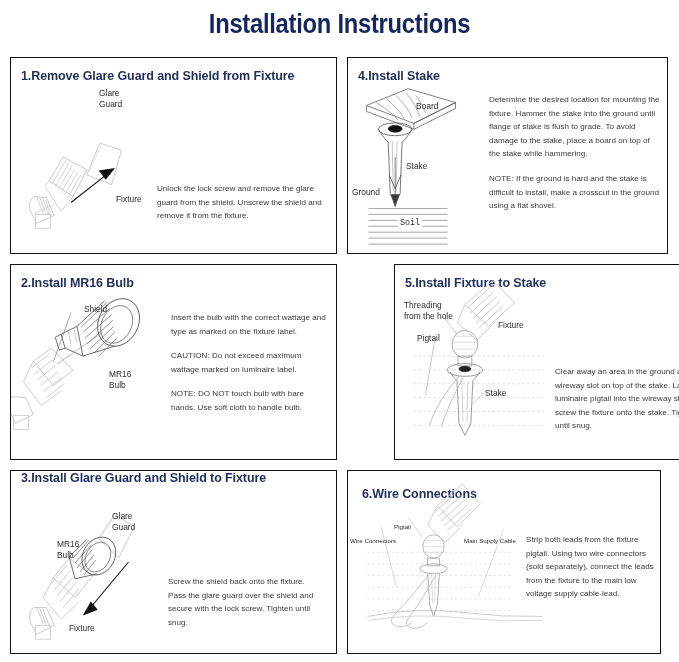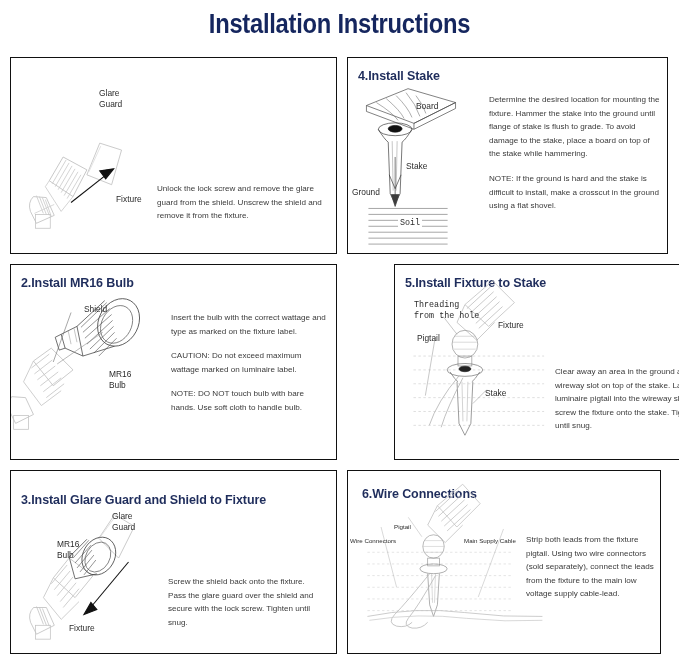--- a/index.html
+++ b/index.html
@@ -34,21 +34,21 @@
   .p5{left:347px; top:264px; width:321px;height:196px;margin-left:47px;}
   .p3{left:10px;  top:470px; width:327px;height:184px;}
   .p6{left:347px; top:470px; width:314px;height:184px;}
 
   .heading{
     position:absolute;left:10px;top:11px;
     font-size:12.5px;font-weight:bold;color:#1f2d5c;
     white-space:nowrap;letter-spacing:-0.1px;
   }
   .p6 .heading{top:16px;left:14px;}
-  .p3 .heading{top:22px;text-align:right;}
+  .p3 .heading{top:0;text-align:right;}
 
   .body{
     position:absolute;
     font-size:8.1px;line-height:13.6px;color:#3a3a3a;
   }
   .body p{margin:0 0 11px 0;}
   .body p:last-child{margin-bottom:0;}
 
   .art{position:absolute;left:0;top:0;width:100%;height:100%;pointer-events:none;}
   .lbl{
@@ -58,20 +58,21 @@
   .lbl.sm{font-size:6.2px;line-height:8px;}
 </style>
 </head>
 <body>
 
 <div id="page">
 
   <div class="title">Installation Instructions</div>
 
   <div class="panel p1">
+    <div class="heading">1.Remove Glare Guard and Shield from Fixture</div>
 
     <svg class="art" viewBox="0 0 327 197">
       <g stroke="#c9c9c9" stroke-width="0.8" fill="none">
 
         <path d="M76,118 L89,86 L111,93 L101,128 Z" stroke="#bdbdbd"></path>
         <path d="M78,115 L90,89" stroke="#dcdcdc"></path>
 
         <path d="M38,124 L52,100 L76,113 L62,140 Z" stroke="#b9b9b9"></path>
         <path d="M41,127 L55,103 M44,130 L58,106 M47,133 L61,109 M50,136 L64,112 M53,139 L67,115 M56,142 L70,118"></path>
         <path d="M34,130 L50,155 M34,130 L38,124 M50,155 L62,140"></path>
@@ -225,21 +226,21 @@
         <path d="M68,114 q-16,30 -22,50"></path>
       </g>
 
       <g stroke="#9a9a9a" stroke-width="0.55" fill="none">
         <path d="M48,52 L62,70"></path>
         <path d="M40,73 L30,132"></path>
         <path d="M92,126 L78,140"></path>
       </g>
     </svg>
 
-    <div class="lbl" style="left:19px;top:35px;font-family:Liberation Mono, monospace;">Threading
+    <div class="lbl" style="left:9px;top:35px;">Threading
 from the hole</div>
     <div class="lbl" style="left:103px;top:55px;">Fixture</div>
     <div class="lbl" style="left:22px;top:68px;">Pigtail</div>
     <div class="lbl" style="left:90px;top:123px;">Stake</div>
 
     <div class="body" style="left:160px;top:100px;width:155px;">
       <p>Clear away an area in the ground at the wireway slot on top of the stake. Lay the luminaire pigtail into the wireway slot and screw the fixture onto the stake. Tighten until snug.</p>
     </div>
   </div>
 

